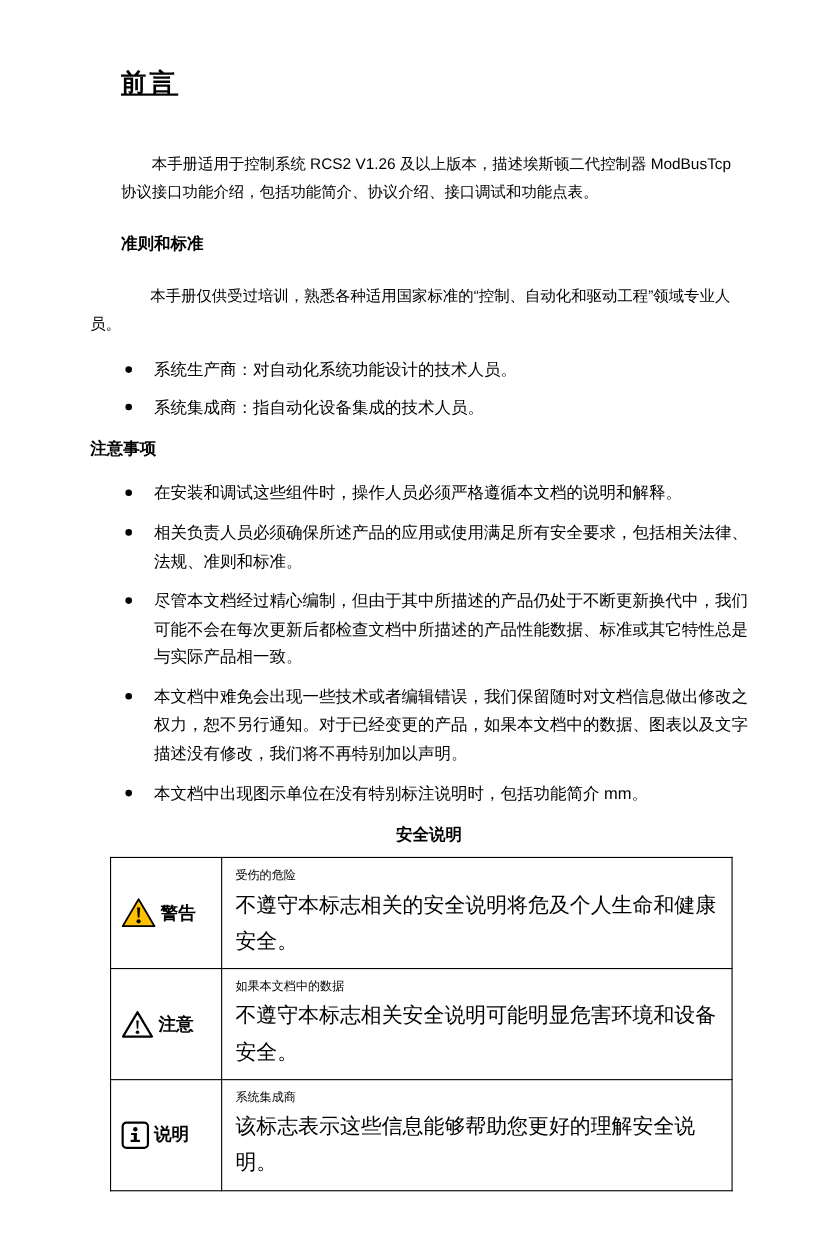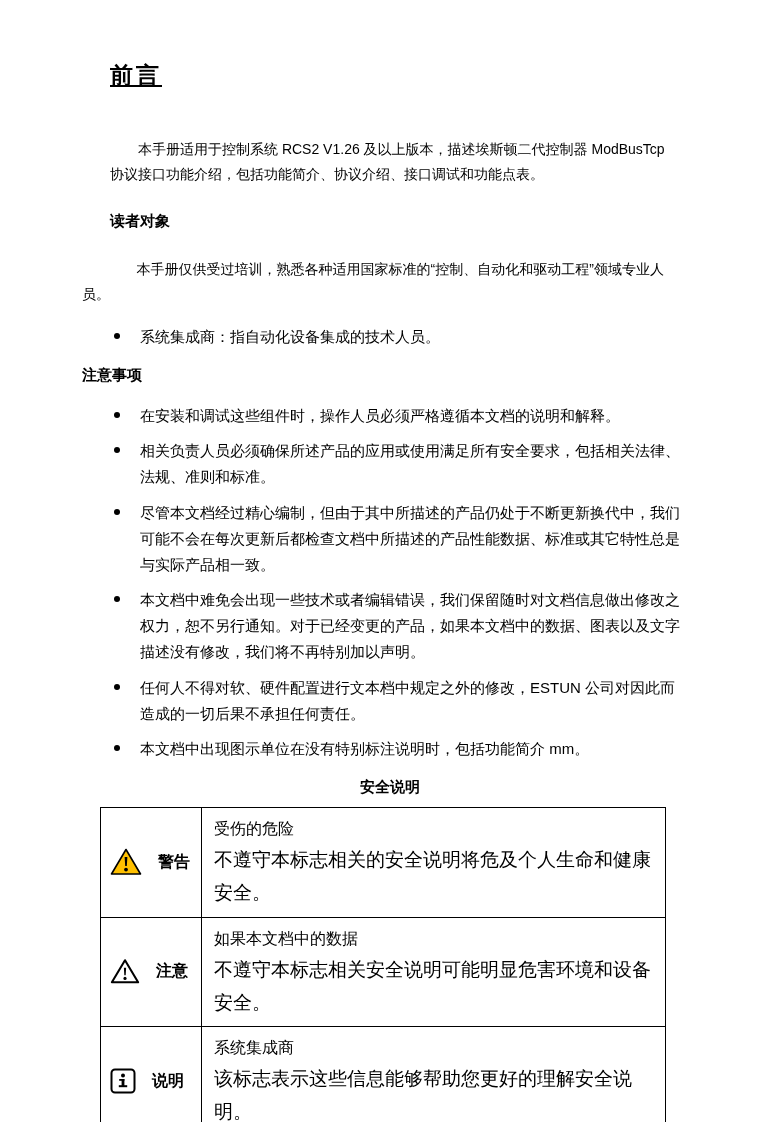--- a/index.html
+++ b/index.html
@@ -80,42 +80,46 @@
   }
   table.safety td {
     border: 1px solid #000;
     vertical-align: middle;
   }
   td.sign-cell {
     width: 101px;
     padding: 8px 6px 8px 9px;
     white-space: nowrap;
   }
-  .sign-wrap { display: flex; align-items: center; gap: 16px; }
+  .sign-wrap { display: flex; align-items: center; gap: 4px; }
   .sign-label { font-size: 16px; font-weight: bold; }
   td.text-cell { padding: 7px 12px; }
-  .cell-title { font-size: 16px; line-height: 1.75; }
+  .cell-title { font-size: 11px; line-height: 1.75; }
   .cell-desc  { font-size: 19px; line-height: 1.75; }
   .icon { display: inline-flex; align-items: center; }
 </style>
 </head>
 <body>
 
 <div class="page">
 
   <div class="doc-title">前言</div>
 
   <p class="para para-overview">本手册适用于控制系统 RCS2 V1.26 及以上版本，描述埃斯顿二代控制器 ModBusTcp 协议接口功能介绍，包括功能简介、协议介绍、接口调试和功能点表。</p>
 
-  <div class="h-bold h-indent">读者对象</div>
+  <div class="h-bold h-indent">准则和标准</div>
   <p class="para para-audience">本手册仅供受过培训，熟悉各种适用国家标准的“控制、自动化和驱动工程”领域专业人员。</p>
 
   <ul class="bullets tight">
     <li>
       <span class="bullet-dot"></span>
+      <span>系统生产商：对自动化系统功能设计的技术人员。</span>
+    </li>
+    <li>
+      <span class="bullet-dot"></span>
       <span>系统集成商：指自动化设备集成的技术人员。</span>
     </li>
   </ul>
 
   <div class="h-bold">注意事项</div>
 
   <ul class="bullets">
     <li>
       <span class="bullet-dot"></span>
       <span>在安装和调试这些组件时，操作人员必须严格遵循本文档的说明和解释。</span>
@@ -124,24 +128,20 @@
       <span class="bullet-dot"></span>
       <span>相关负责人员必须确保所述产品的应用或使用满足所有安全要求，包括相关法律、法规、准则和标准。</span>
     </li>
     <li>
       <span class="bullet-dot"></span>
       <span>尽管本文档经过精心编制，但由于其中所描述的产品仍处于不断更新换代中，我们可能不会在每次更新后都检查文档中所描述的产品性能数据、标准或其它特性总是与实际产品相一致。</span>
     </li>
     <li>
       <span class="bullet-dot"></span>
       <span>本文档中难免会出现一些技术或者编辑错误，我们保留随时对文档信息做出修改之权力，恕不另行通知。对于已经变更的产品，如果本文档中的数据、图表以及文字描述没有修改，我们将不再特别加以声明。</span>
-    </li>
-    <li>
-      <span class="bullet-dot"></span>
-      <span>任何人不得对软、硬件配置进行文本档中规定之外的修改，ESTUN 公司对因此而造成的一切后果不承担任何责任。</span>
     </li>
     <li>
       <span class="bullet-dot"></span>
       <span>本文档中出现图示单位在没有特别标注说明时，包括功能简介 mm。</span>
     </li>
   </ul>
 
   <div class="safety-block">
     <div class="h-bold" style="margin-bottom:10px;text-align:center;">安全说明</div>
 

